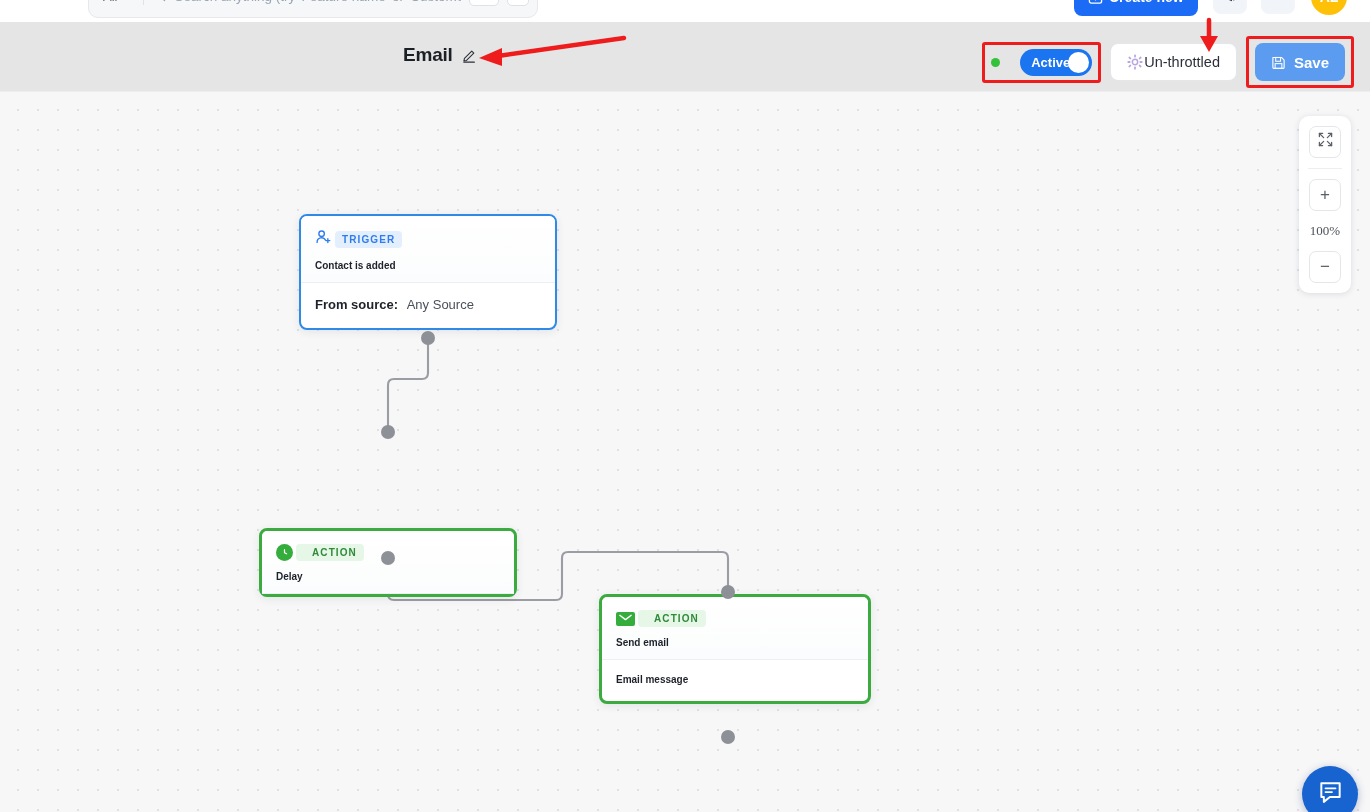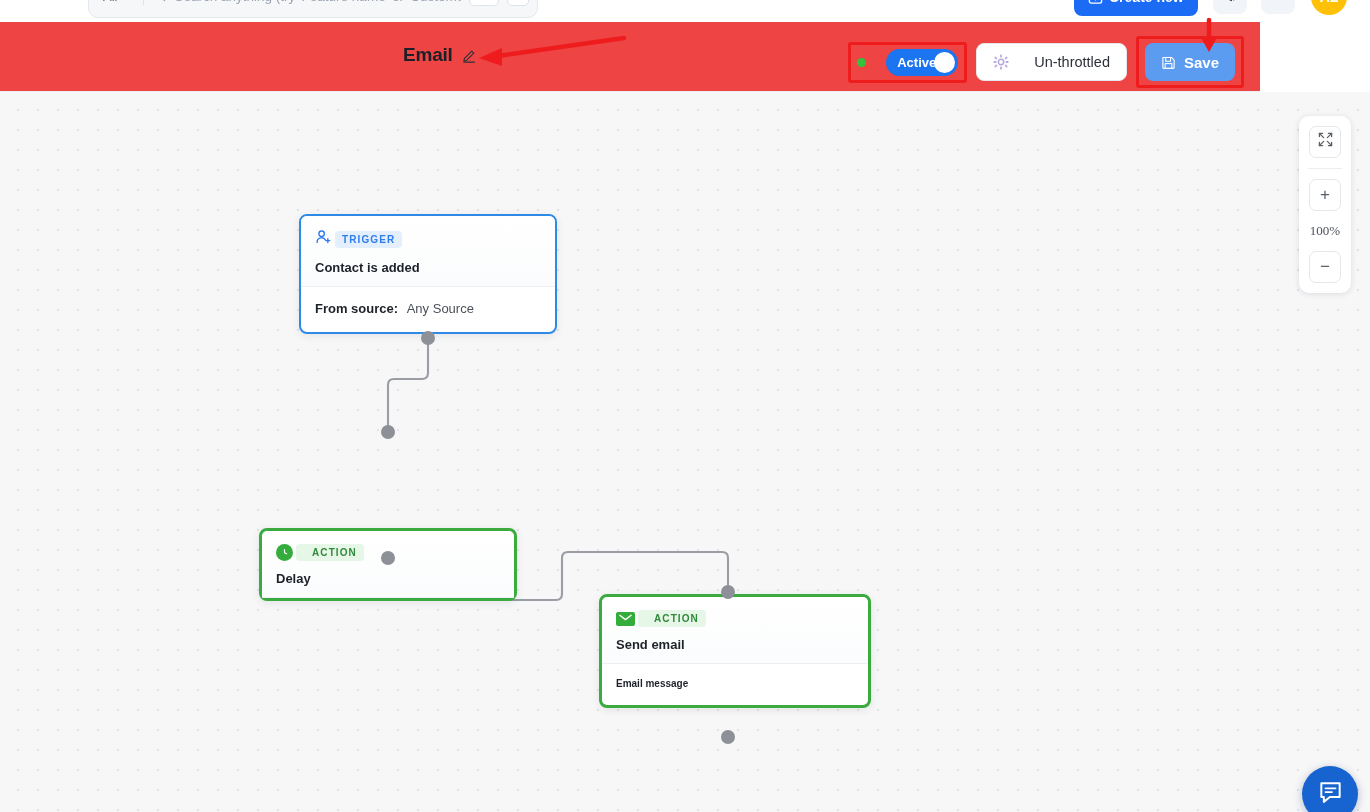--- a/index.html
+++ b/index.html
@@ -48,22 +48,22 @@
   }
   .avatar {
     position: absolute; left: 1311px; top: -21px; width: 36px; height: 36px;
     border-radius: 50%; background: #ffc107; color: #fff;
     display: flex; align-items: center; justify-content: center;
     font-size: 14px; font-weight: bold;
   }
 
   
   .wf-header {
-    position: absolute; left: 0; top: 22px; width: 1260px; height: 70px;
-    background: #ef4444; border-bottom: 1px solid #eceef1;
+    position: absolute; left: 0; top: 22px; width: 1370px; height: 70px;
+    background: #e5e5e5; border-bottom: 1px solid #eceef1;
     z-index: 30;
   }
   .wf-title-box {
     position: absolute; left: 403px; top: 22px;
     display: flex; align-items: center; gap: 9px;
   }
   .wf-title { font-size: 19px; font-weight: bold; color: #1b1f26; letter-spacing: -0.2px; }
   .pencil-icon { display: flex; align-items: center; color: #2b3038; }
 
   .hdr-right { position: absolute; right: 16px; top: 14px; display: flex; align-items: center; gap: 9px; }
@@ -77,21 +77,21 @@
     display: flex; align-items: center; justify-content: flex-start;
     padding: 0 4px 0 11px; position: relative;
   }
   .toggle-pill span { color: #fff; font-size: 13px; font-weight: bold; }
   .toggle-knob {
     position: absolute; right: 3px; top: 3px;
     width: 21px; height: 21px; border-radius: 50%; background: #fff;
   }
 
   .throttle-btn {
-    display: flex; align-items: center; gap: 25px;
+    display: flex; align-items: center; gap: 1px;
     height: 38px; padding: 0 16px;
     border: 1px solid #e3e6eb; border-radius: 8px; background: #fff;
     font-size: 14.5px; color: #2b3038;
   }
   .gear { color: #b9a8e0; font-size: 15px; display: flex; align-items: center; }
 
   .save-btn {
     display: flex; align-items: center; gap: 8px;
     height: 38px; padding: 0 16px;
     background: #5b9bf0; border-radius: 8px;
@@ -118,21 +118,21 @@
   .node.action  { border: 3px solid #3bab3f; }
 
   .node-top { padding: 13px 14px 11px 14px; background: linear-gradient(180deg,#ffffff 0%,#fbfcfd 100%); border-radius: 6px 6px 0 0; }
   .badge-row { display: flex; align-items: center; gap: 3px; }
   .badge {
     font-size: 10px; font-weight: bold; letter-spacing: 1.1px;
     padding: 3px 7px; border-radius: 4px;
   }
   .badge.trigger { background: #e3effd; color: #2f7ced; }
   .badge.action  { background: #e6f6e7; color: #2f8a39; padding-left: 16px; }
-  .node-title { margin-top: 10px; font-size: 13px; font-weight: bold; color: #1d2129; }
+  .node-title { margin-top: 10px; font-size: 10px; font-weight: bold; color: #1d2129; }
   .node-divider { height: 1px; background: #edeff2; }
   .node-body { padding: 14px 14px 16px 14px; font-size: 13px; color: #3a4049; }
   .kv-label { font-weight: bold; color: #1d2129; margin-top: 31px; }
   .kv-value { color: #4a515b; }
   .body-label { font-size: 10px; font-weight: bold; color: #1d2129; }
   .body-link { display: block; margin-top: 7px; font-size: 13px; color: #2f7ced; text-decoration: underline; }
 
   .icon-circle-green {
     width: 17px; height: 17px; border-radius: 50%; background: #35ad3c;
     display: flex; align-items: center; justify-content: center;

